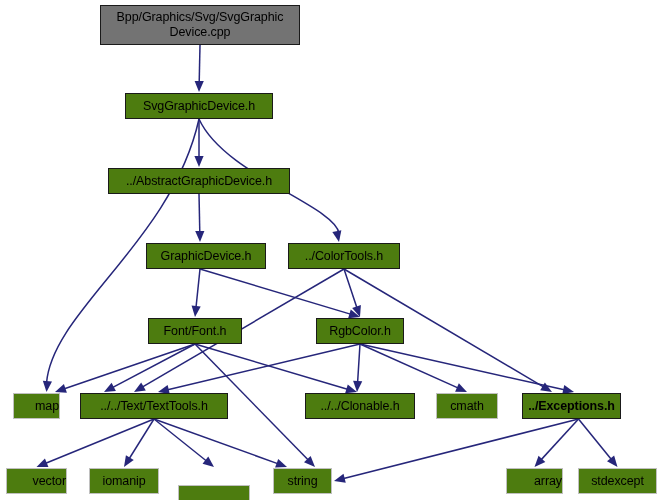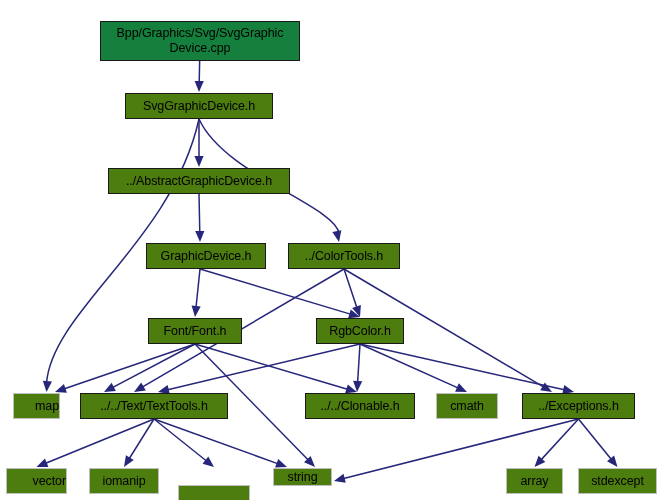--- a/index.html
+++ b/index.html
@@ -38,22 +38,21 @@
     white-space: pre;
   }
   .node.project {
     border: 1.6px solid #1a1a1a;
   }
   .node.system {
     border: 1.2px solid #c0c0c0;
   }
   .node.root {
     border: 1.6px solid #1a1a1a;
-    background: #15803d;
-    margin-top: 16px;
+    background: #737373;
   }
 </style>
 </head>
 <body>
 
 <div id="canvas">
   <svg id="edges" viewBox="0 0 663 500">
       <g>
         <line x1="200" y1="45" x2="199.21271781490577" y2="82.00226269942935" stroke="#26267a" stroke-width="1.5"></line>
         <polygon points="199,92 194.63503043813384,80.90463877451563 203.83294875465882,81.10033916422893" fill="#26267a"></polygon>
@@ -161,21 +160,21 @@
       <div class="node project" style="left: 125px; top: 93px; width: 148px; height: 26px;"><span>SvgGraphicDevice.h</span></div>
       <div class="node project" style="left: 108px; top: 168px; width: 182px; height: 26px;"><span>../AbstractGraphicDevice.h</span></div>
       <div class="node project" style="left: 146px; top: 243px; width: 120px; height: 26px;"><span>GraphicDevice.h</span></div>
       <div class="node project" style="left: 288px; top: 243px; width: 112px; height: 26px;"><span>../ColorTools.h</span></div>
       <div class="node project" style="left: 148px; top: 318px; width: 94px; height: 26px; text-align: right;"><span>Font/Font.h</span></div>
       <div class="node project" style="left: 316px; top: 318px; width: 88px; height: 26px;"><span>RgbColor.h</span></div>
       <div class="node system" style="left: 13px; top: 393px; width: 47px; height: 26px; justify-content: flex-end;"><span>map</span></div>
       <div class="node project" style="left: 80px; top: 393px; width: 148px; height: 26px;"><span>../../Text/TextTools.h</span></div>
       <div class="node project" style="left: 305px; top: 393px; width: 110px; height: 26px;"><span>../../Clonable.h</span></div>
       <div class="node system" style="left: 436px; top: 393px; width: 62px; height: 26px; align-items: center;"><span>cmath</span></div>
-      <div class="node project" style="left: 522px; top: 393px; width: 113px; height: 26px;"><span>../Exceptions.h</span></div>
+      <div class="node project" style="left: 522px; top: 393px; width: 99px; height: 26px; font-weight: bold;"><span>../Exceptions.h</span></div>
       <div class="node system" style="left: 6px; top: 468px; width: 61px; height: 26px; justify-content: flex-end;"><span>vector</span></div>
       <div class="node system" style="left: 89px; top: 468px; width: 70px; height: 26px;"><span>iomanip</span></div>
       <div class="node system" style="left: 178px; top: 468px; width: 72px; height: 44px; margin-top: 17px;"><span>sstream</span></div>
-      <div class="node system" style="left: 273px; top: 468px; width: 59px; height: 18px;"><span>string</span></div>
-      <div class="node system" style="left: 506px; top: 468px; width: 57px; height: 26px;"><span>array</span></div>
+      <div class="node system" style="left: 273px; top: 468px; width: 59px; height: 26px;"><span>string</span></div>
+      <div class="node system" style="left: 506px; top: 468px; width: 57px; height: 26px; justify-content: flex-end;"><span>array</span></div>
       <div class="node system" style="left: 578px; top: 468px; width: 79px; height: 26px; text-align: center;"><span>stdexcept</span></div>
     </div>
 </div>
 
 </body></html>

